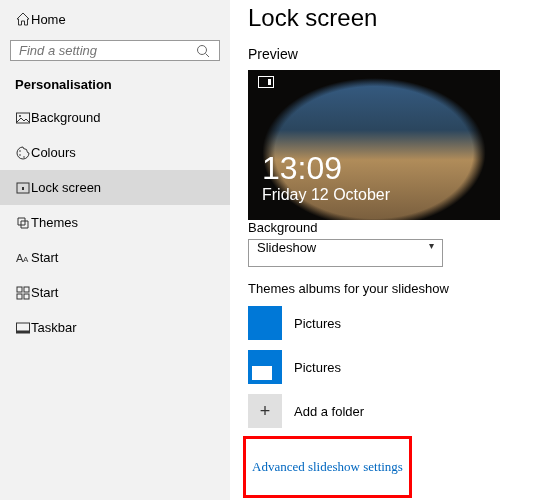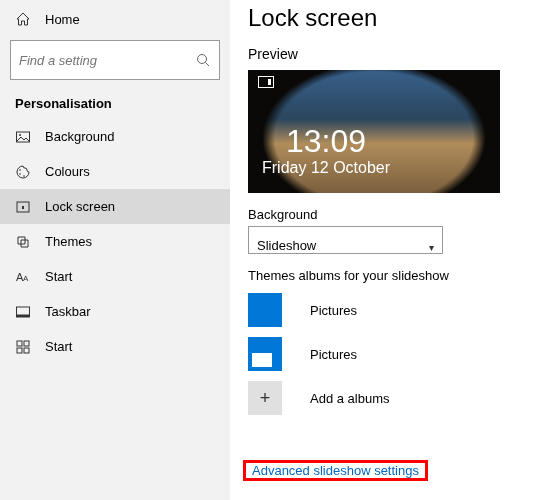--- a/index.html
+++ b/index.html
@@ -16,34 +16,33 @@
   .sidebar {
     width: 230px;
     background: #f2f2f2;
     padding-top: 4px;
   }
   .side-row {
     display: flex;
     align-items: center;
     height: 35px;
     padding-left: 15px;
-    gap: 14px;
     cursor: pointer;
   }
   .side-home { height: 30px; }
   .side-row.selected { background: #d9d9d9; }
   .side-icon { width: 16px; height: 16px; display: flex; align-items: center; justify-content: center; color: #333; }
   .side-icon svg { width: 16px; height: 16px; }
   .search-wrap { padding: 6px 10px 3px 10px; }
   .search-box {
     display: flex;
     align-items: center;
     border: 1px solid #999;
     background: #fff;
-    height: 40px;
+    height: 21px;
     padding: 4px 8px;
     justify-content: space-between;
   }
   .search-box input {
     border: none; outline: none; font-size: 13px; font-style: italic; color: #666;
     width: 100%;
     background: transparent;
   }
   .search-icon { color: #666; }
   .section-title {
@@ -51,64 +50,63 @@
     font-weight: 600;
     font-size: 13px;
   }
   .main {
     flex: 1;
     padding: 4px 0 0 18px;
   }
   .page-title { font-size: 24px; font-weight: 400; margin-bottom: 14px; }
   .sub-title { font-size: 14px; margin-bottom: 8px; }
   .preview {
-    width: 252px; height: 123px;
+    width: 252px; height: 150px;
     background: linear-gradient(to bottom, #38608a 0%, #2b465e 40%, #b08c5a 60%, #7a5f3e 100%);
     position: relative;
-    margin-bottom: 14px;
     overflow: hidden;
-    text-align: center;
   }
   .cave {
     position: absolute; inset: 0;
     background:
       radial-gradient(ellipse 180px 120px at 50% 55%, rgba(0,0,0,0) 55%, #0a0908 62%);
   }
   .preview-icon {
     position: absolute; top: 6px; left: 10px; width: 16px; height: 12px;
     border: 1px solid #fff;
   }
   .preview-icon::after { content:""; position:absolute; right:2px; top:2px; bottom:2px; width:3px; background:#fff;}
   .time-block { position: absolute; left: 14px; bottom: 16px; color: #fff; }
   .time-big { font-size: 32px; font-weight: 300; line-height: 1; }
   .time-date { font-size: 16px; margin-top: 2px; }
   .control-label { font-size: 13px; margin-bottom: 4px; }
   .select-box {
     width: 195px; height: 28px;
     border: 1px solid #999;
-    display: flex; align-items: flex-end; justify-content: space-between;
+    display: flex; align-items: flex-start; justify-content: space-between;
     padding: 0 8px;
     font-size: 13px;
     cursor: pointer;
     margin-bottom: 14px;
   }
-  .album-row { display: flex; align-items: center; gap: 28px; margin-bottom: 10px; cursor: pointer; }
+  .album-row { display: flex; align-items: center; gap: 12px; margin-bottom: 10px; cursor: pointer; }
   .album-tile { width: 34px; height: 34px; background: #0078d7; position: relative; }
   .album-tile.pic2::after {
     content:""; position:absolute; left:4px; bottom:4px; width:20px; height:14px; background:#fff;
   }
   .album-tile.add { background: #e0e0e0; display:flex; align-items:center; justify-content:center; }
   .plus { font-size: 18px; color: #333; line-height: 1; }
   .album-label { font-size: 13px; }
   .link-highlight {
     position: absolute;
-    bottom: 19px;
+    bottom: 2px;
     left: 243px;
     border: 3px solid #ff0000;
-    padding: 0 6px;
+    padding: 20px 6px;
+    font-family: Liberation Serif, serif;
   }
   .link-text { color: #0067c0; font-size: 13px; cursor: pointer; }
   .chev { font-size: 10px; color: #333; }
 </style>
 </head>
 <body>
 
 <div class="sidebar">
   <div class="side-row side-home">
     <span class="side-icon">
@@ -181,37 +179,37 @@
           <text x="1" y="12" font-size="11" fill="#333" font-family="Arial">A</text>
           <text x="8" y="12" font-size="8" fill="#333" font-family="Arial">A</text>
         </svg>
     </span>
     <span>Start</span>
   </div>
 
   <div class="side-row">
     <span class="side-icon">
       <svg viewBox="0 0 16 16">
-          <rect x="1.5" y="3" width="13" height="10" fill="none" stroke="#333"></rect>
-          <rect x="1.5" y="10.5" width="13" height="2.5" fill="#333"></rect>
-        </svg>
-    </span>
-    <span>Taskbar</span>
-  </div>
-
-  <div class="side-row">
-    <span class="side-icon">
-      <svg viewBox="0 0 16 16">
           <rect x="2" y="2" width="5" height="5" fill="none" stroke="#333"></rect>
           <rect x="9" y="2" width="5" height="5" fill="none" stroke="#333"></rect>
           <rect x="2" y="9" width="5" height="5" fill="none" stroke="#333"></rect>
           <rect x="9" y="9" width="5" height="5" fill="none" stroke="#333"></rect>
         </svg>
     </span>
     <span>Start</span>
+  </div>
+
+  <div class="side-row">
+    <span class="side-icon">
+      <svg viewBox="0 0 16 16">
+          <rect x="1.5" y="3" width="13" height="10" fill="none" stroke="#333"></rect>
+          <rect x="1.5" y="10.5" width="13" height="2.5" fill="#333"></rect>
+        </svg>
+    </span>
+    <span>Taskbar</span>
   </div>
 </div>
 
 <div class="main">
   <div class="page-title">Lock screen</div>
   <div class="sub-title">Preview</div>
 
   <div class="preview">
     <div class="cave"></div>
     <div class="preview-icon"></div>
@@ -236,19 +234,19 @@
 
   <div class="album-row">
     <div class="album-tile pic2"></div>
     <div class="album-label">Pictures</div>
   </div>
 
   <div class="album-row">
     <div class="album-tile add">
         <span class="plus">+</span>
       </div>
-    <div class="album-label">Add a albums</div>
+    <div class="album-label">Add a folder</div>
   </div>
 </div>
 
 <div class="link-highlight">
   <span class="link-text">Advanced slideshow settings</span>
 </div>
 
 </body></html>

